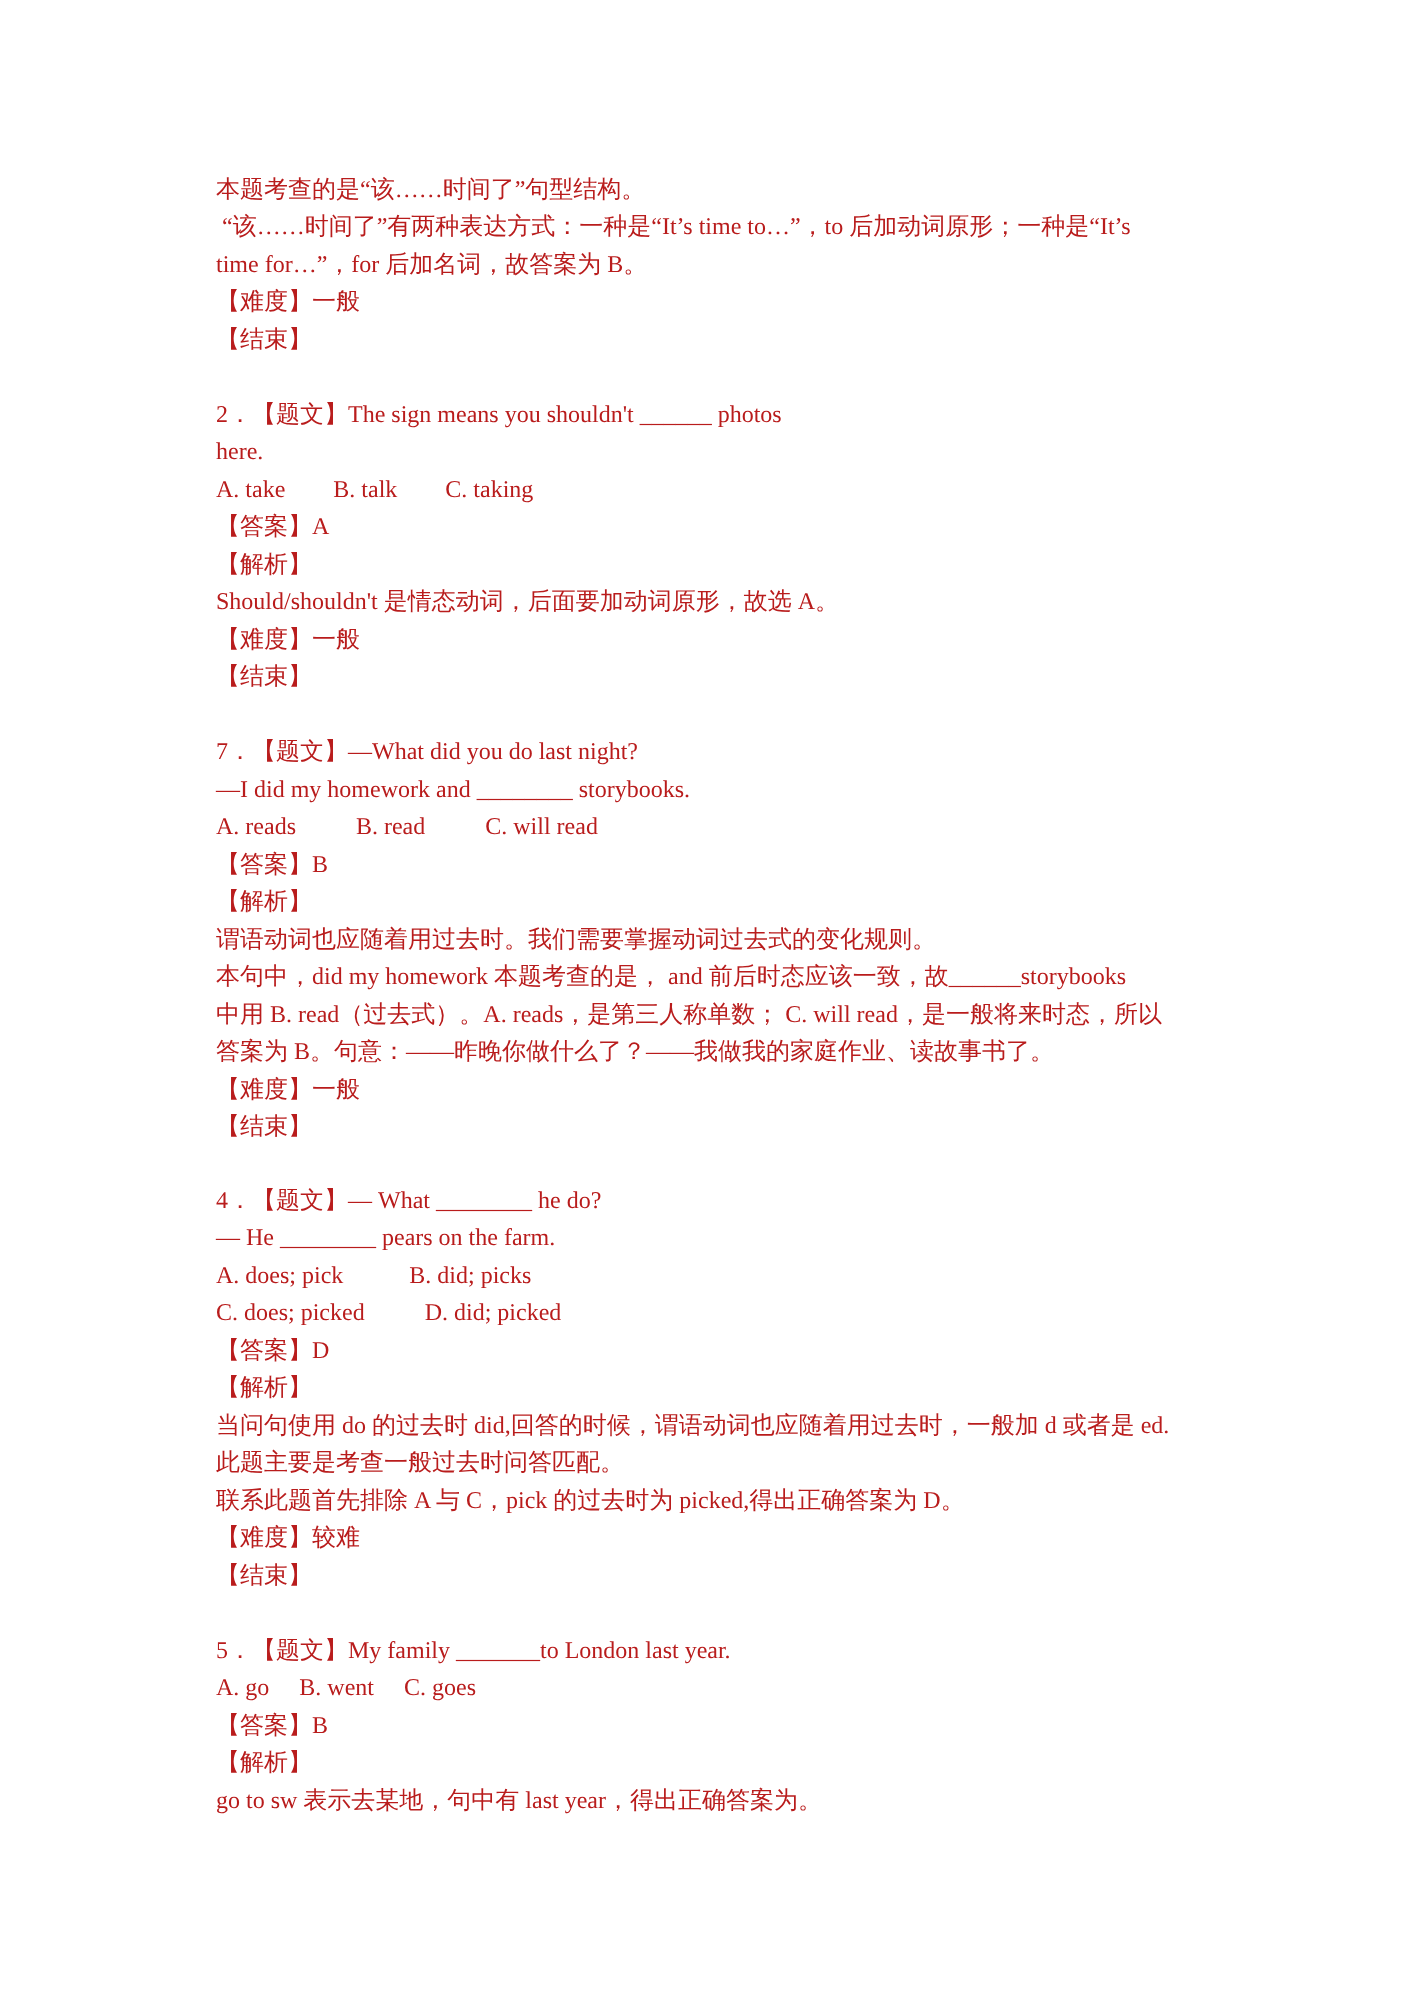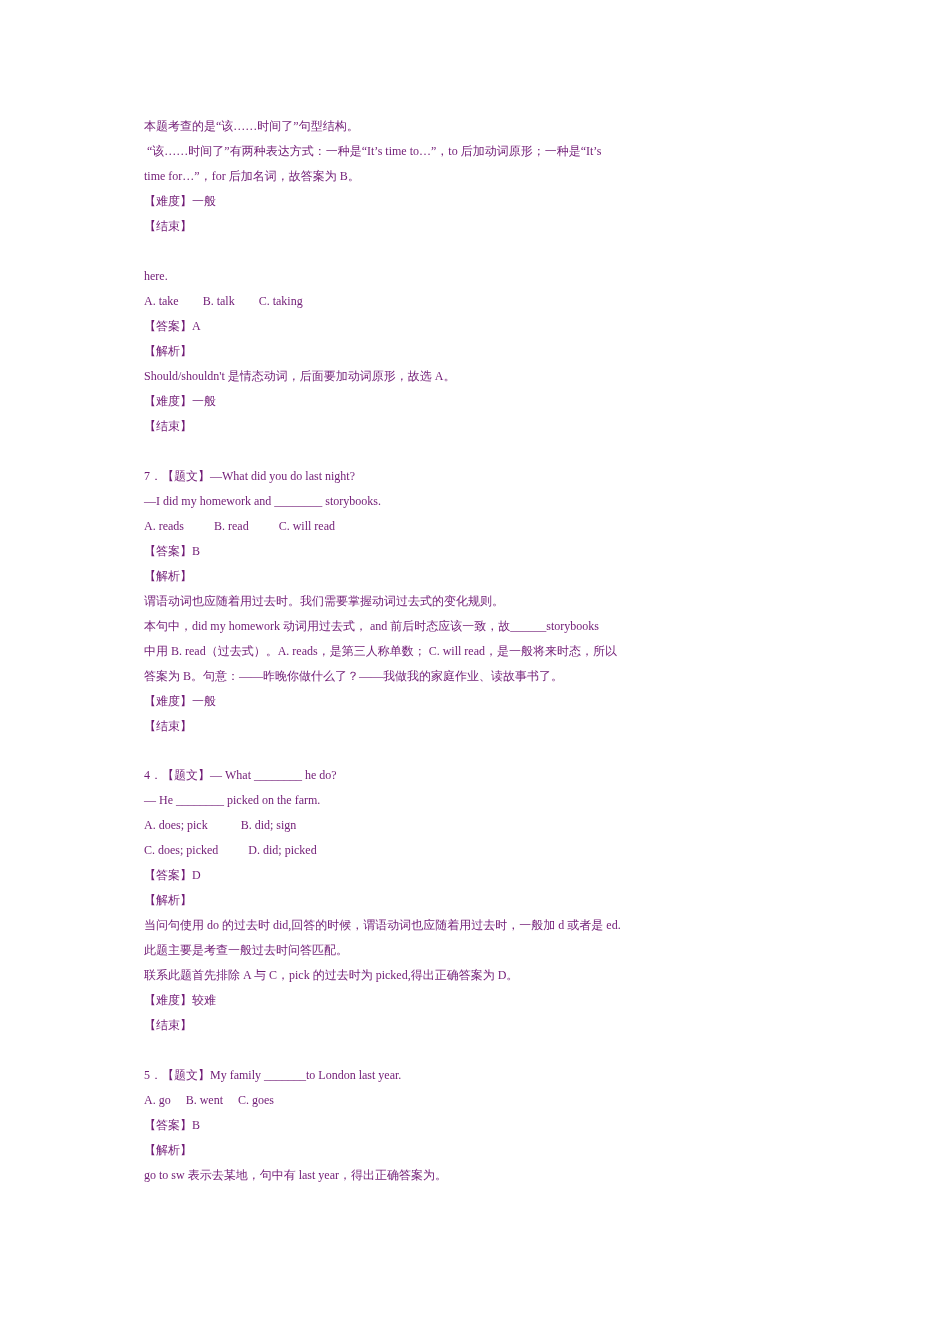--- a/index.html
+++ b/index.html
@@ -1,68 +1,69 @@
 <!DOCTYPE html>
 <html><head>
   <meta charset="utf-8">
   <style>
     html, body { margin: 0; padding: 0; background: #ffffff; }
     body { width: 950px; height: 1344px; position: relative; overflow: hidden; }
     .page {
       position: absolute; left: 144px; top: 114px; width: 670px;
       font-family: "Liberation Serif", "DejaVu Serif", serif;
-      font-size: 12px; color: #701a75;
+      font-size: 16px; color: #b91c1c;
     }
     .line { height: 25px; line-height: 25px; white-space: pre; }
     .gap { height: 24.8px; }
   </style>
 </head>
 <body>
 
 <div class="page">
 
   <section>
     <div class="line">本题考查的是“该……时间了”句型结构。</div>
     <div class="line"> “该……时间了”有两种表达方式：一种是“It’s time to…”，to 后加动词原形；一种是“It’s</div>
     <div class="line">time for…”，for 后加名词，故答案为 B。</div>
     <div class="line">【难度】一般</div>
     <div class="line">【结束】</div>
   </section>
   <div class="gap"></div>
 
   <section>
+    <div class="line">2．【题文】The sign means you shouldn't ______ photos</div>
     <div class="line">here.</div>
     <div class="line">A. take        B. talk        C. taking</div>
     <div class="line">【答案】A</div>
     <div class="line">【解析】</div>
     <div class="line">Should/shouldn't 是情态动词，后面要加动词原形，故选 A。</div>
     <div class="line">【难度】一般</div>
     <div class="line">【结束】</div>
   </section>
   <div class="gap"></div>
 
   <section>
     <div class="line">7．【题文】—What did you do last night?</div>
     <div class="line">—I did my homework and ________ storybooks.</div>
     <div class="line">A. reads          B. read          C. will read</div>
     <div class="line">【答案】B</div>
     <div class="line">【解析】</div>
     <div class="line">谓语动词也应随着用过去时。我们需要掌握动词过去式的变化规则。</div>
-    <div class="line">本句中，did my homework 动词用过去式， and 前后时态应该一致，故______storybooks</div>
+    <div class="line">本句中，did my homework 本题考查的是， and 前后时态应该一致，故______storybooks</div>
     <div class="line">中用 B. read（过去式）。A. reads，是第三人称单数； C. will read，是一般将来时态，所以</div>
     <div class="line">答案为 B。句意：——昨晚你做什么了？——我做我的家庭作业、读故事书了。</div>
     <div class="line">【难度】一般</div>
     <div class="line">【结束】</div>
   </section>
   <div class="gap"></div>
 
   <section>
     <div class="line">4．【题文】— What ________ he do?</div>
-    <div class="line">— He ________ picked on the farm.</div>
-    <div class="line">A. does; pick           B. did; sign</div>
+    <div class="line">— He ________ pears on the farm.</div>
+    <div class="line">A. does; pick           B. did; picks</div>
     <div class="line">C. does; picked          D. did; picked</div>
     <div class="line">【答案】D</div>
     <div class="line">【解析】</div>
     <div class="line">当问句使用 do 的过去时 did,回答的时候，谓语动词也应随着用过去时，一般加 d 或者是 ed.</div>
     <div class="line">此题主要是考查一般过去时问答匹配。</div>
     <div class="line">联系此题首先排除 A 与 C，pick 的过去时为 picked,得出正确答案为 D。</div>
     <div class="line">【难度】较难</div>
     <div class="line">【结束】</div>
   </section>
   <div class="gap"></div>

